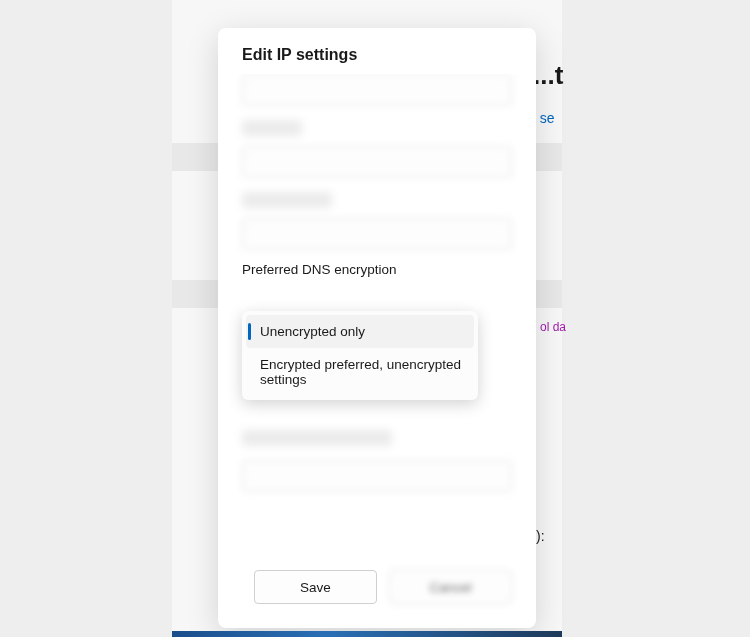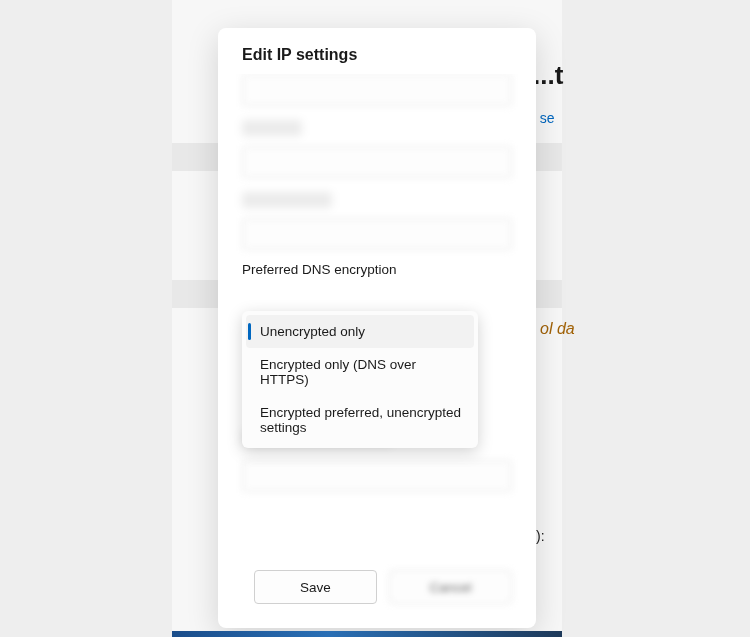--- a/index.html
+++ b/index.html
@@ -42,23 +42,22 @@
       left: 525px;
       top: 110px;
       font-size: 14px;
       color: #0067c0;
     }
     
     .bg-link2 {
       position: absolute;
       left: 540px;
       top: 320px;
-      font-size: 16px;
-      color: #a16207;
-      font-style: italic;
+      font-size: 12px;
+      color: #a21caf;
     }
     
     .bg-bar1 {
       position: absolute;
       left: 172px;
       top: 143px;
       width: 390px;
       height: 28px;
       background: #e8e8e8;
     }
@@ -238,21 +237,20 @@
 
     <div class="blur-field" style="margin-top:14px;">
       <div class="blur-label" style="width:90px;"></div>
       <div class="blur-input"></div>
     </div>
 
     <div class="section-label">Preferred DNS encryption</div>
 
     <div class="dropdown-open">
       <div class="dropdown-item selected">Unencrypted only</div>
-      <div class="dropdown-item">Encrypted only (DNS over HTTPS)</div>
       <div class="dropdown-item">Encrypted preferred, unencrypted settings</div>
     </div>
 
     <div class="blur-section-below">
       <div class="blur-label" style="width:150px; margin-bottom:10px;"></div>
       <div class="blur-input" style="width:270px;"></div>
     </div>
 
   </div>
 

